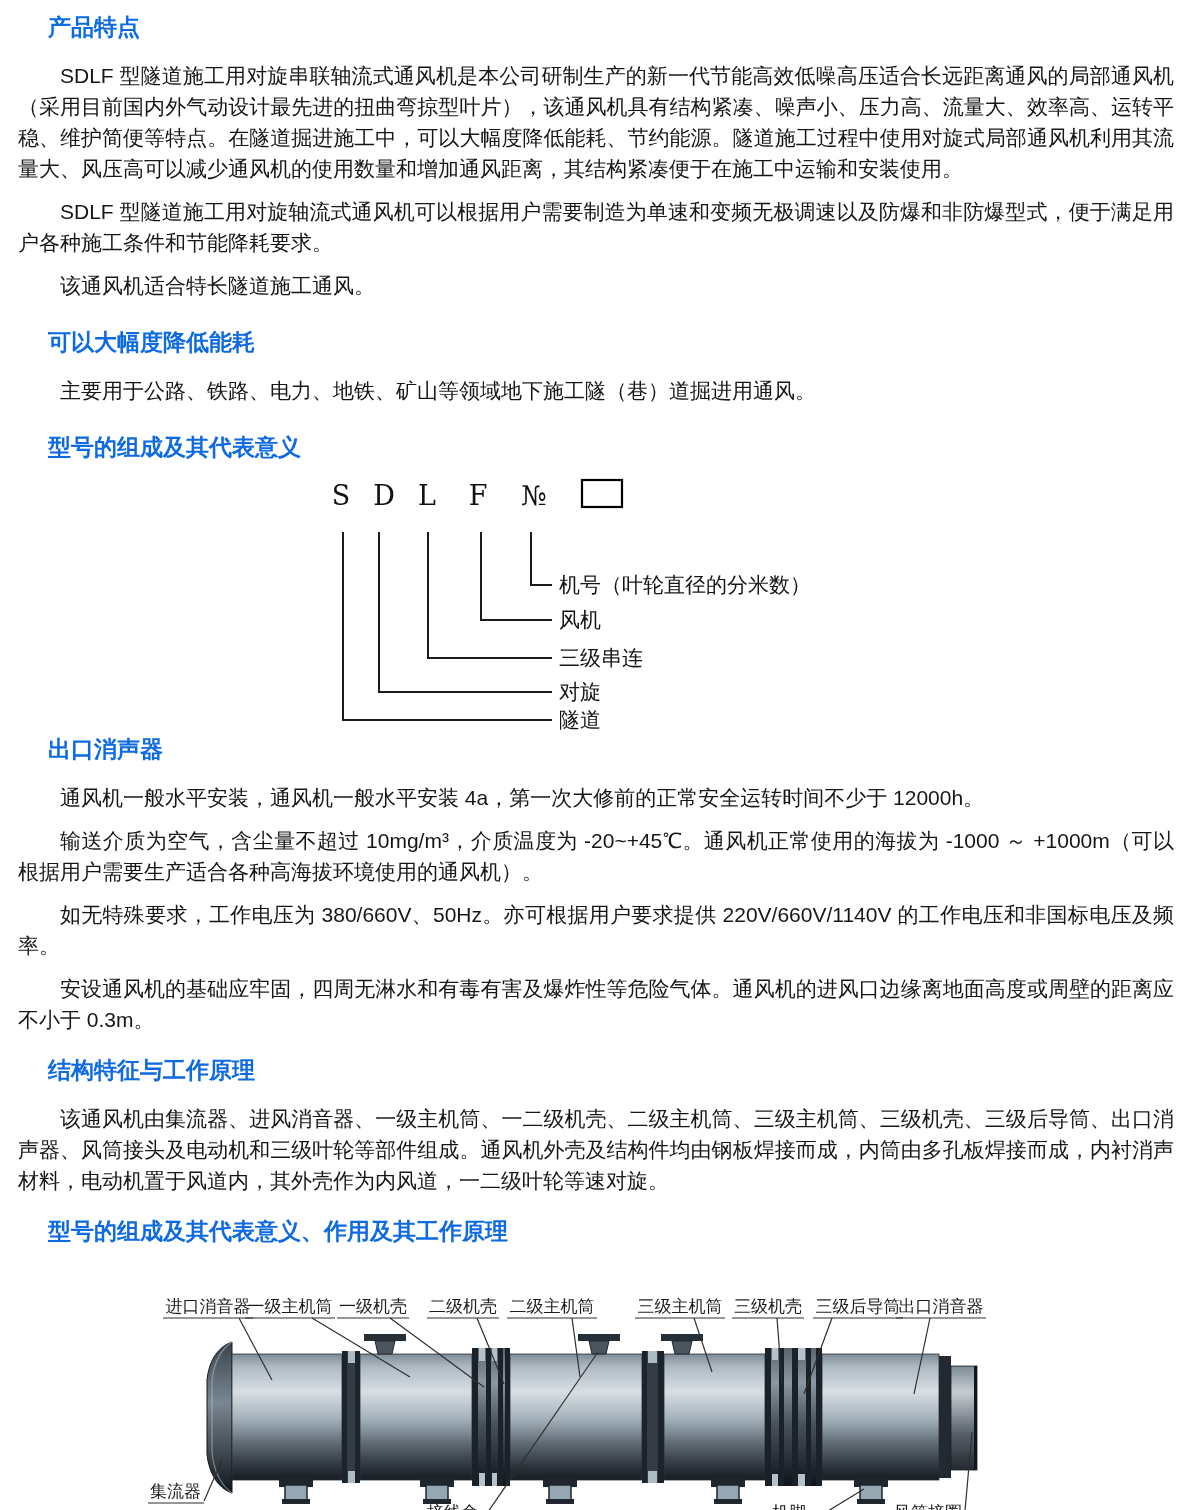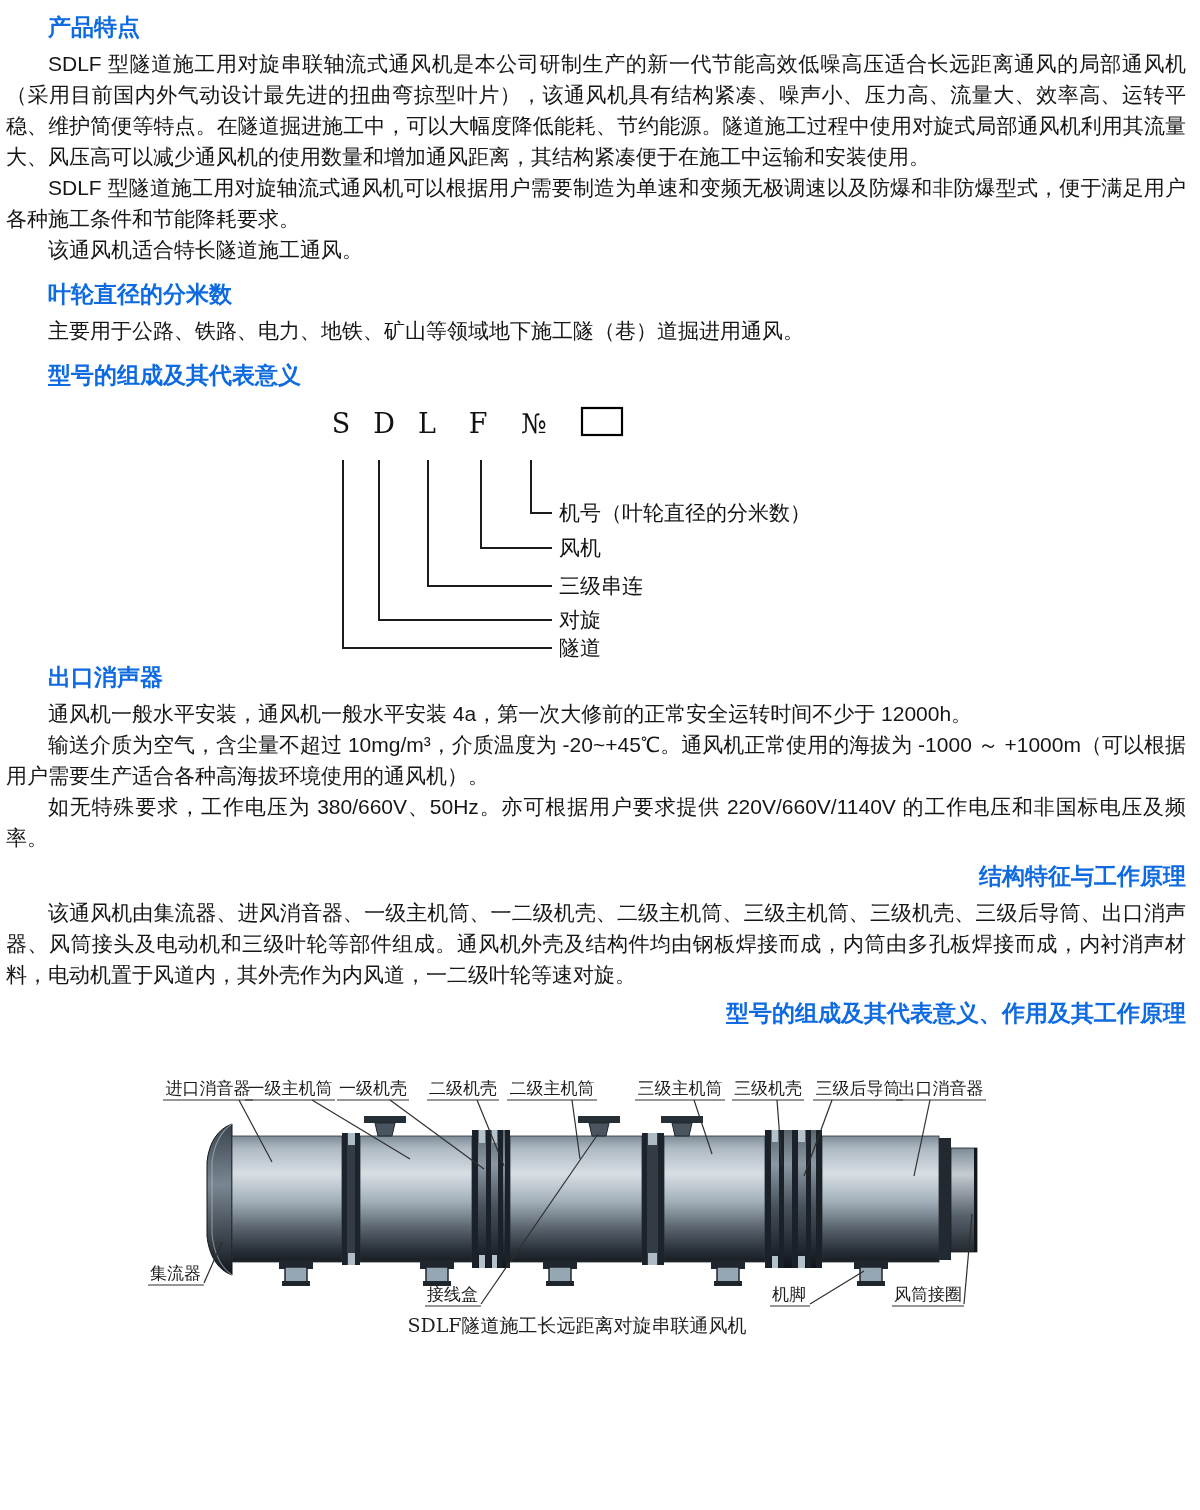--- a/index.html
+++ b/index.html
@@ -9,41 +9,41 @@
     color:#161616;
     overflow:hidden;
   }
   .doc{padding:12px 14px 0 6px;box-sizing:border-box;width:1200px;}
   h2.sec{
     font-size:23px;font-weight:bold;color:#0d6ae0;
     margin:0;padding:16px 0 7px 42px;line-height:27px;
   }
   h2.sec.first{padding-top:2px;}
   h2.sec.tight{padding-top:6px;}
-  h2.sec.mid{padding-top:10px;text-align:right;}
+  h2.sec.mid{padding-top:10px;}
   p.body{
-    margin:0;font-size:21px;line-height:31px;text-indent:2em;
+    margin:12px;font-size:21px;line-height:31px;text-indent:2em;
     text-align:justify;color:#161616;
   }
   .model-diagram-wrap{margin:4px 0 0 321px;height:258px;}
   .fan-diagram-wrap{margin:40px 0 0 126px;}
   svg text.cjk-label{font-family:"DejaVu Serif", serif;}
   svg text.letter{font-family:"DejaVu Serif", serif;}
 </style>
 </head>
 <body>
 
 <div class="doc">
 
   <h2 class="sec first">产品特点</h2>
   <p class="body">SDLF 型隧道施工用对旋串联轴流式通风机是本公司研制生产的新一代节能高效低噪高压适合长远距离通风的局部通风机（采用目前国内外气动设计最先进的扭曲弯掠型叶片），该通风机具有结构紧凑、噪声小、压力高、流量大、效率高、运转平稳、维护简便等特点。在隧道掘进施工中，可以大幅度降低能耗、节约能源。隧道施工过程中使用对旋式局部通风机利用其流量大、风压高可以减少通风机的使用数量和增加通风距离，其结构紧凑便于在施工中运输和安装使用。</p>
   <p class="body">SDLF 型隧道施工用对旋轴流式通风机可以根据用户需要制造为单速和变频无极调速以及防爆和非防爆型式，便于满足用户各种施工条件和节能降耗要求。</p>
   <p class="body">该通风机适合特长隧道施工通风。</p>
 
-  <h2 class="sec">叶轮直径的分米数</h2>
+  <h2 class="sec">可以大幅度降低能耗</h2>
   <p class="body">主要用于公路、铁路、电力、地铁、矿山等领域地下施工隧（巷）道掘进用通风。</p>
 
   <h2 class="sec">型号的组成及其代表意义</h2>
 
   <div class="model-diagram-wrap">
     <svg width="520" height="258" viewBox="0 0 520 258">
 
       <text class="letter" x="14" y="33" font-size="27" fill="#111" text-anchor="middle">S</text>
       <text class="letter" x="57" y="33" font-size="27" fill="#111" text-anchor="middle">D</text>
       <text class="letter" x="100" y="33" font-size="27" fill="#111" text-anchor="middle">L</text>
@@ -63,20 +63,21 @@
       <text class="cjk-label" x="232" y="193" font-size="21" fill="#141414">三级串连</text>
       <text class="cjk-label" x="232" y="227" font-size="21" fill="#141414">对旋</text>
       <text class="cjk-label" x="232" y="255" font-size="21" fill="#141414">隧道</text>
     </svg>
   </div>
 
   <h2 class="sec tight">出口消声器</h2>
   <p class="body">通风机一般水平安装，通风机一般水平安装 4a，第一次大修前的正常安全运转时间不少于 12000h。</p>
   <p class="body">输送介质为空气，含尘量不超过 10mg/m³，介质温度为 -20~+45℃。通风机正常使用的海拔为 -1000 ～ +1000m（可以根据用户需要生产适合各种高海拔环境使用的通风机）。</p>
   <p class="body">如无特殊要求，工作电压为 380/660V、50Hz。亦可根据用户要求提供 220V/660V/1140V 的工作电压和非国标电压及频率。</p>
+  <p class="body">安设通风机的基础应牢固，四周无淋水和有毒有害及爆炸性等危险气体。通风机的进风口边缘离地面高度或周壁的距离应不小于 0.3m。</p>
 
   <h2 class="sec mid">结构特征与工作原理</h2>
   <p class="body">该通风机由集流器、进风消音器、一级主机筒、一二级机壳、二级主机筒、三级主机筒、三级机壳、三级后导筒、出口消声器、风筒接头及电动机和三级叶轮等部件组成。通风机外壳及结构件均由钢板焊接而成，内筒由多孔板焊接而成，内衬消声材料，电动机置于风道内，其外壳作为内风道，一二级叶轮等速对旋。</p>
 
   <h2 class="sec mid">型号的组成及其代表意义、作用及其工作原理</h2>
 
   <div class="fan-diagram-wrap">
     <svg width="1060" height="270" viewBox="0 0 1060 270">
       <defs>
         <linearGradient id="gBarrel" x1="0" y1="0" x2="0" y2="1">

